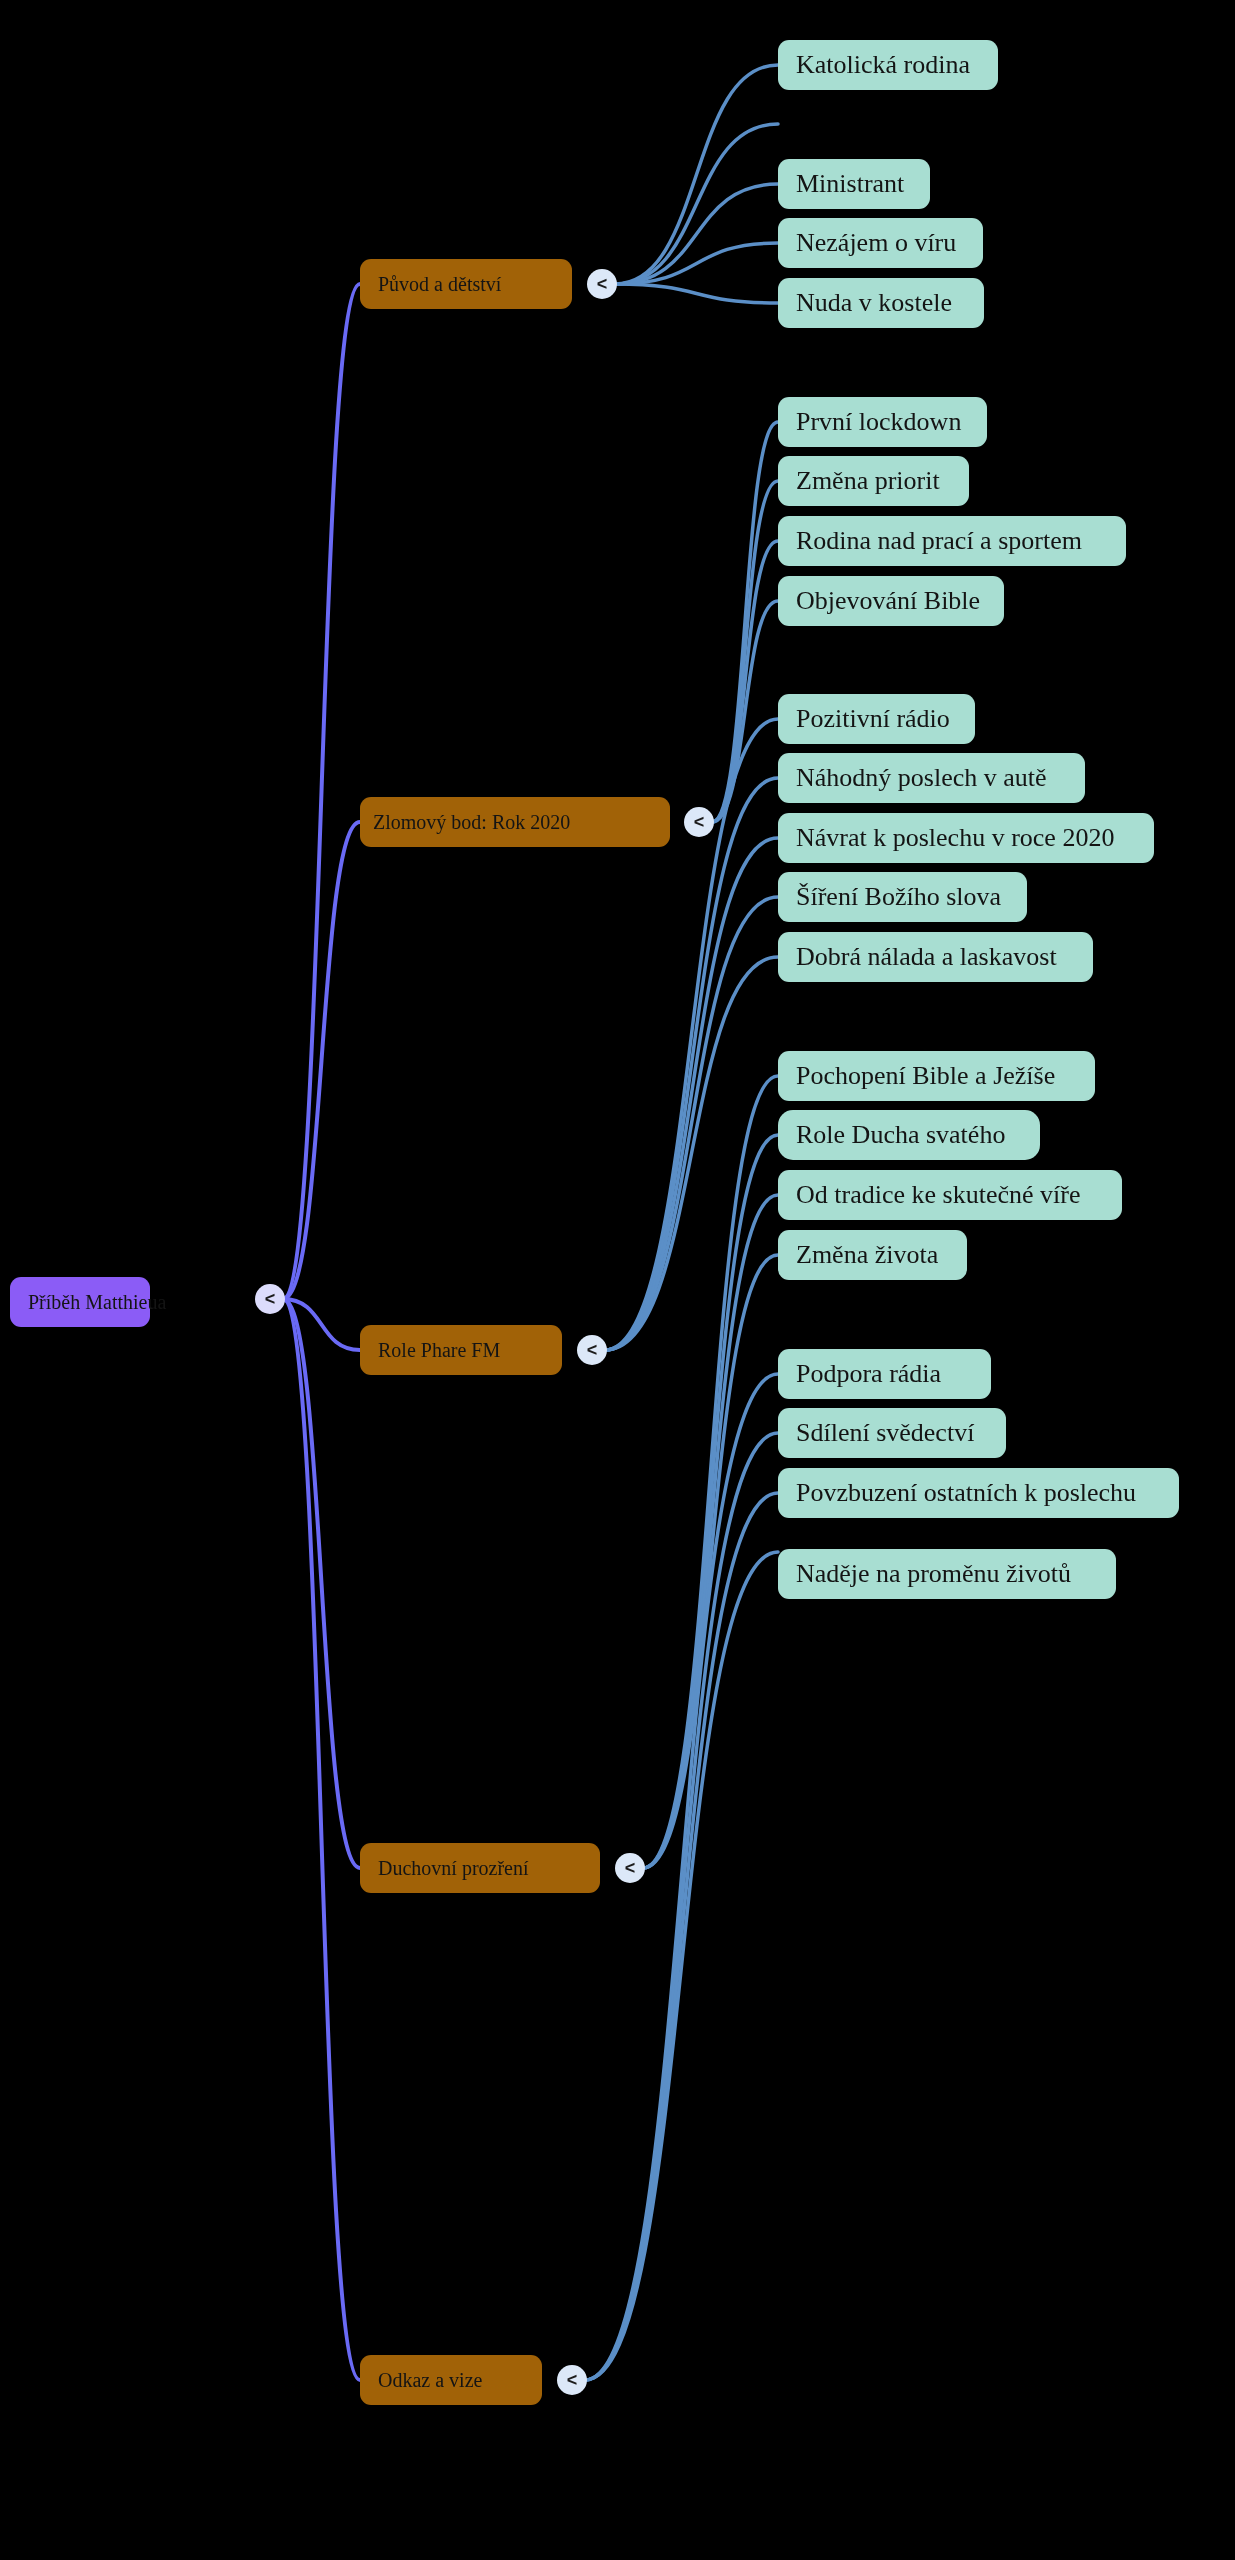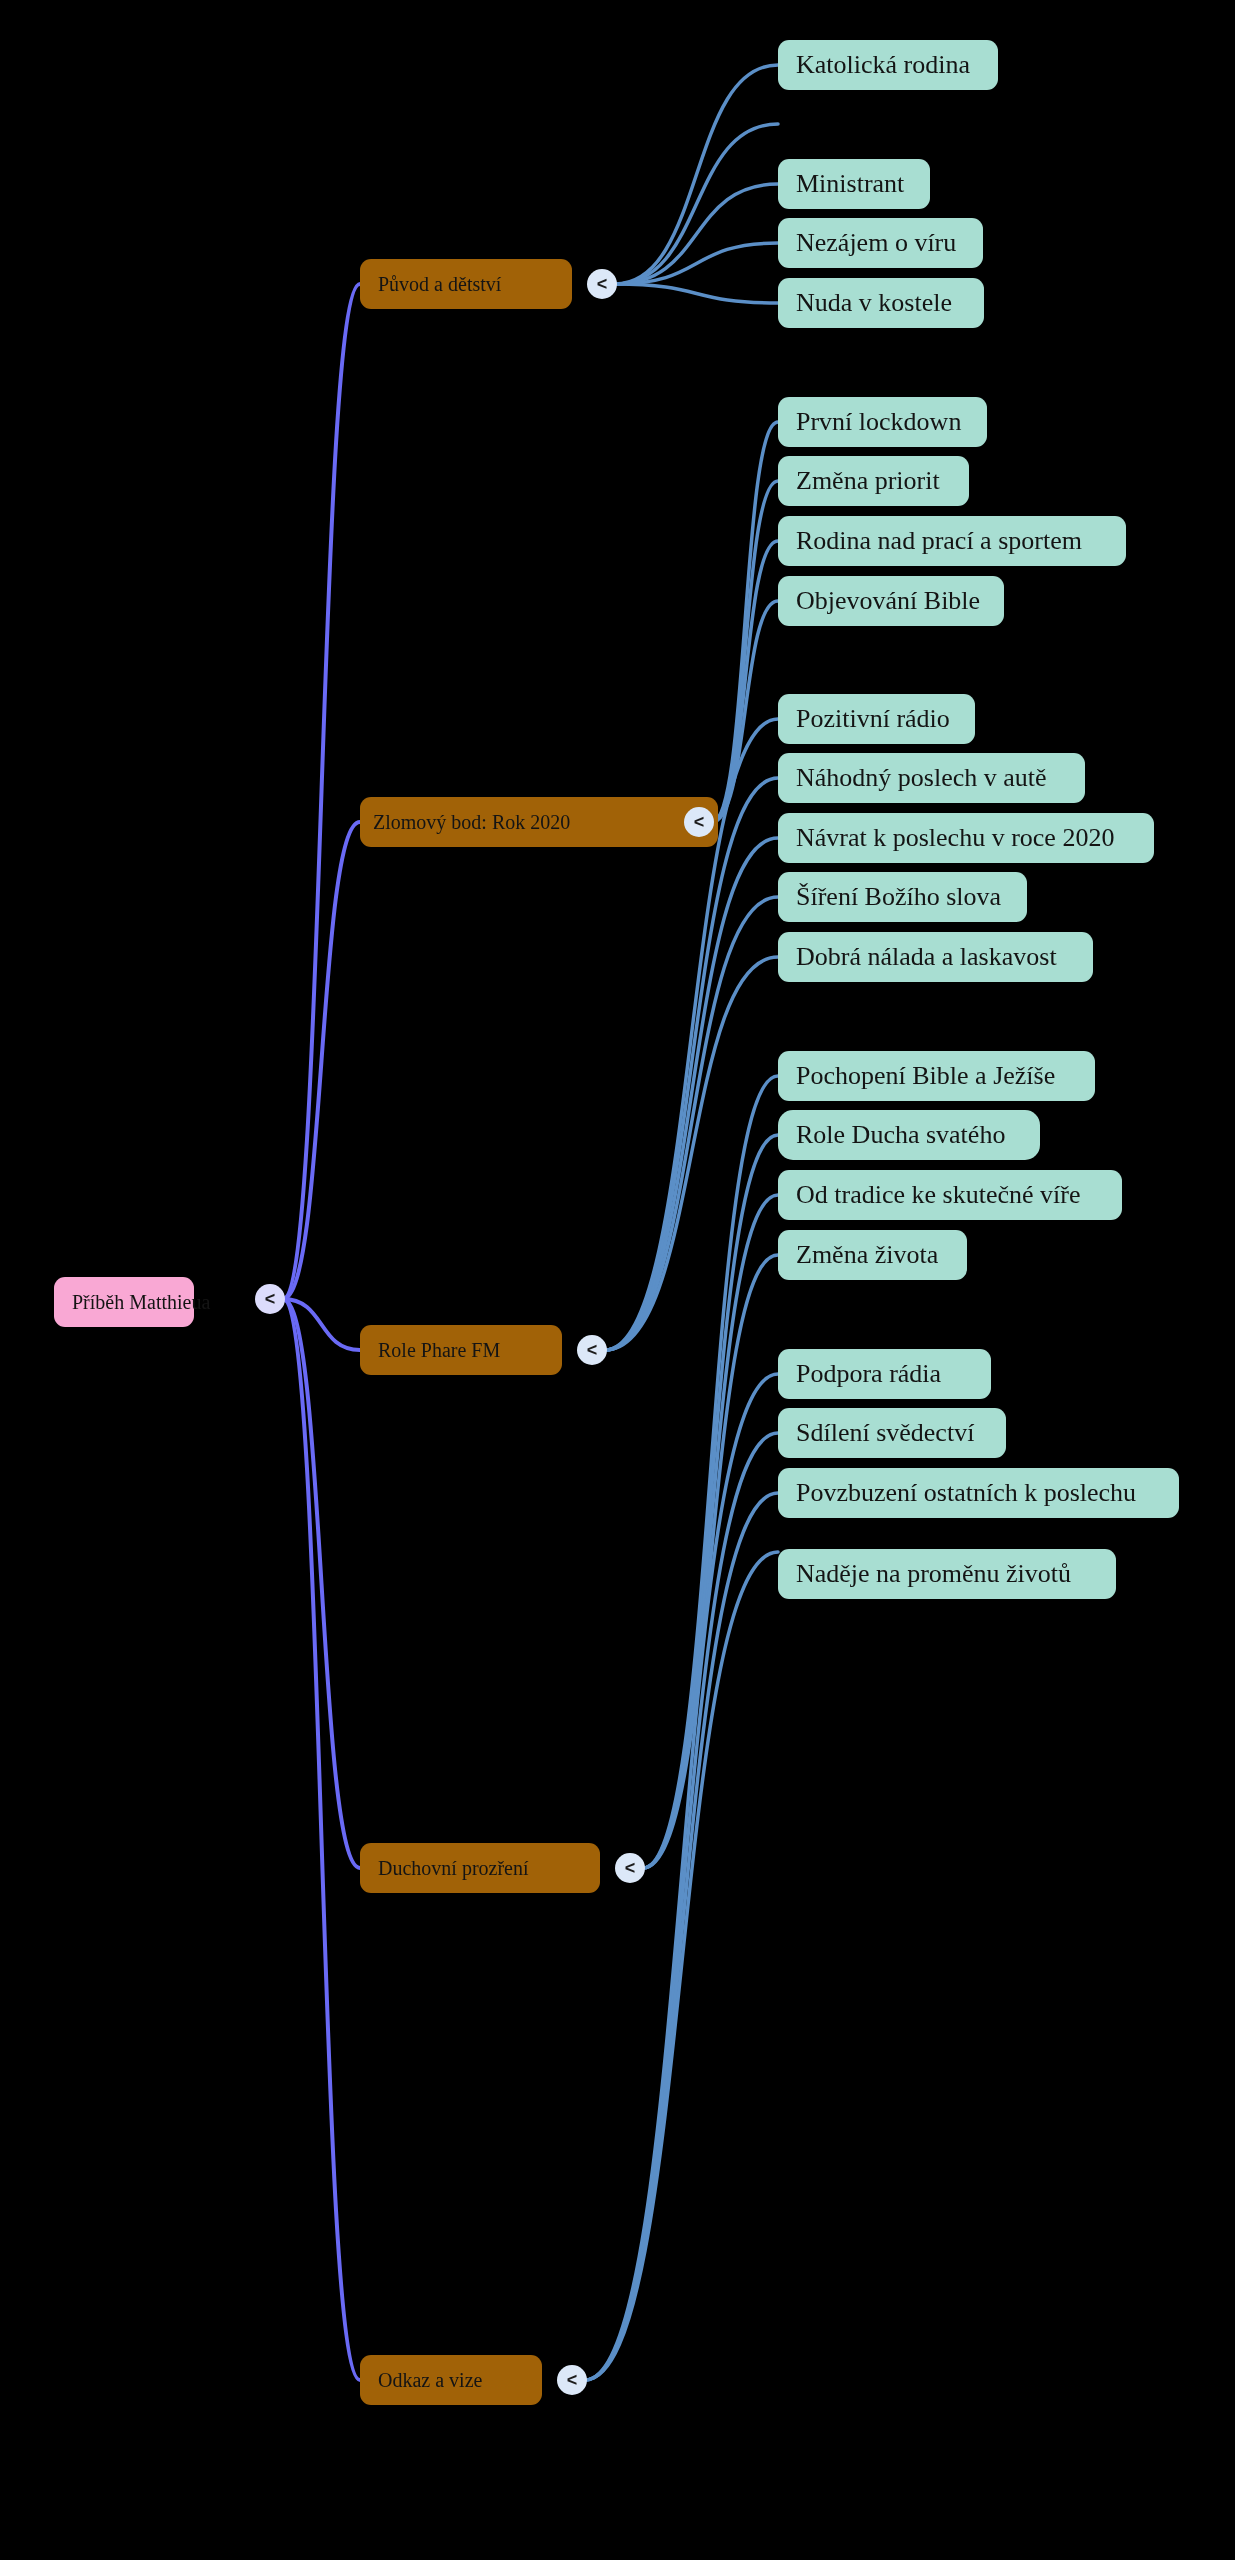--- a/index.html
+++ b/index.html
@@ -35,23 +35,22 @@
     display: flex;
     align-items: center;
     border-radius: 11px;
     white-space: nowrap;
     line-height: 1;
     color: #141414;
     padding: 0 18px;
     height: 50px;
   }
   .node-root {
-    background: #f9a8d4;
+    background: #8b5cf6;
     font-size: 20px;
-    margin-left: 44px;
   }
   .node-branch {
     background: #a16207;
     font-size: 20px;
   }
   .node-leaf {
     background: #A8DED2;
     font-size: 26px;
   }
   .node-label {
@@ -124,21 +123,21 @@
     </div>
     <div class="node node-leaf" style="left: 778px; top: 159px; width: 152px;">
       <span class="node-label">Ministrant</span>
     </div>
     <div class="node node-leaf" style="left: 778px; top: 218px; width: 205px;">
       <span class="node-label">Nezájem o víru</span>
     </div>
     <div class="node node-leaf" style="left: 778px; top: 278px; width: 206px;">
       <span class="node-label">Nuda v kostele</span>
     </div>
-    <div class="node node-branch" style="left: 360px; top: 797px; width: 358px; padding-left: 13px;">
+    <div class="node node-branch" style="left: 360px; top: 797px; width: 310px; padding-left: 13px;">
       <span class="node-label">Zlomový bod: Rok 2020</span>
     </div>
     <div class="collapse collapse-branch" style="left: 684px; top: 807px;">&lt;</div>
     <div class="node node-leaf" style="left: 778px; top: 397px; width: 209px;">
       <span class="node-label">První lockdown</span>
     </div>
     <div class="node node-leaf" style="left: 778px; top: 456px; width: 191px;">
       <span class="node-label">Změna priorit</span>
     </div>
     <div class="node node-leaf" style="left: 778px; top: 516px; width: 348px;">

